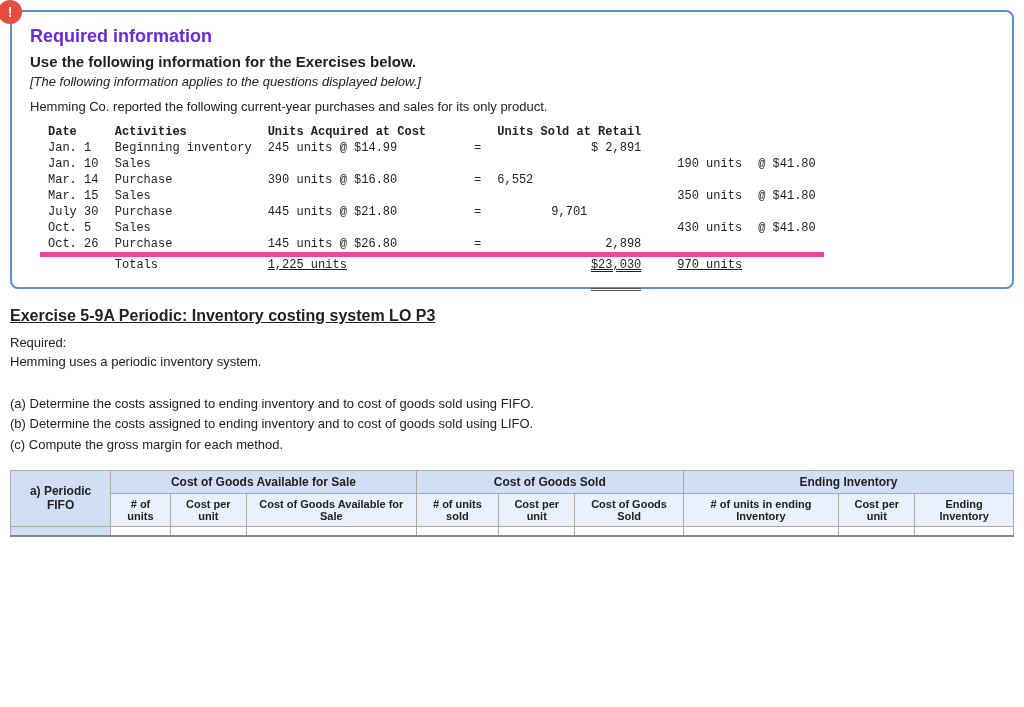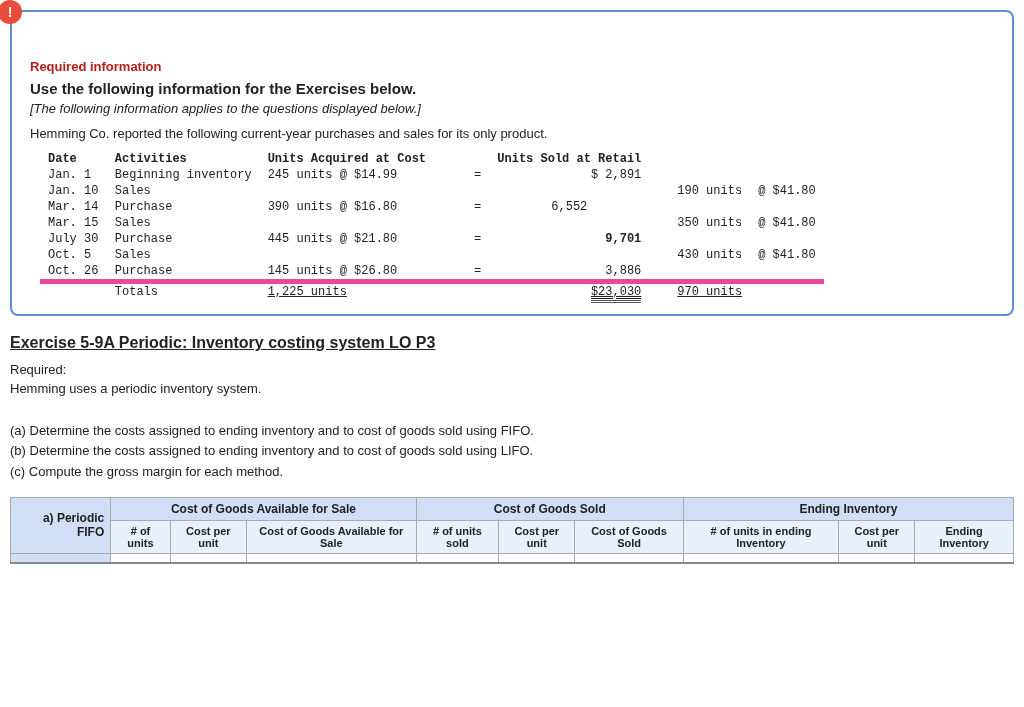--- a/index.html
+++ b/index.html
@@ -29,25 +29,24 @@
       color: white;
       border-radius: 50%;
       display: flex;
       align-items: center;
       justify-content: center;
       font-weight: bold;
       font-size: 14px;
     }
 
     .required-info-label {
-      color: #b91c1c;
+      color: #6d28d9;
       font-weight: bold;
       margin-bottom: 6px;
-      font-size: 13px;
-      margin-top: 33px;
+      font-size: 18px;
     }
 
     .main-heading {
       font-weight: bold;
       font-size: 15px;
       margin-bottom: 4px;
     }
 
     .sub-heading {
       font-style: italic;
@@ -114,21 +113,21 @@
 
     .fifo-table .section-header {
       background: #d0dff5;
       font-weight: bold;
       text-align: center;
     }
 
     .fifo-table .row-header {
       background: #d0dff5;
       font-weight: bold;
-      text-align: right;
+      text-align: center;
       vertical-align: middle;
       margin-left: 44px;
     }
 
     .fifo-table .col-header {
       background: #e8f0fb;
       font-weight: bold;
       font-size: 11px;
     }
 
@@ -185,71 +184,71 @@
           <td style="text-align: right;"></td>
           <td style="width: 20px;"></td>
           <td>190 units</td>
           <td>@ $41.80</td>
         </tr>
         <tr>
           <td>Mar. 14</td>
           <td style="font-weight: normal;">Purchase</td>
           <td>390 units @ $16.80</td>
           <td>=</td>
-          <td style="text-align: center;">6,552</td>
+          <td style="text-align: left;">6,552</td>
           <td style="width: 20px;"></td>
           <td></td>
           <td></td>
         </tr>
         <tr>
           <td>Mar. 15</td>
           <td style="font-weight: normal;">Sales</td>
           <td></td>
           <td></td>
           <td style="text-align: right;"></td>
           <td style="width: 20px;"></td>
           <td>350 units</td>
           <td>@ $41.80</td>
         </tr>
         <tr>
           <td>July 30</td>
           <td style="font-weight: normal;">Purchase</td>
           <td>445 units @ $21.80</td>
           <td>=</td>
-          <td style="text-align: right; font-weight: bold;">9,701</td>
+          <td style="text-align: center;">9,701</td>
           <td style="width: 20px;"></td>
           <td></td>
           <td></td>
         </tr>
         <tr>
           <td>Oct.  5</td>
           <td style="font-weight: normal;">Sales</td>
           <td></td>
           <td></td>
           <td style="text-align: right;"></td>
           <td style="width: 20px;"></td>
           <td>430 units</td>
           <td>@ $41.80</td>
         </tr>
         <tr>
           <td>Oct. 26</td>
           <td style="font-weight: normal;">Purchase</td>
           <td>145 units @ $26.80</td>
           <td>=</td>
-          <td style="text-align: right;">3,886</td>
+          <td style="text-align: right;">2,898</td>
           <td style="width: 20px;"></td>
           <td></td>
           <td></td>
         </tr>
         <tr class="totals-row">
           <td></td>
           <td style="font-weight: normal;">Totals</td>
           <td><span style="text-decoration: underline;">1,225 units</span></td>
           <td></td>
-          <td style="text-align: right;"><span style="text-decoration: underline double; border-bottom: 3px double rgb(85, 85, 85); padding-bottom: 1px;">$23,030</span></td>
+          <td style="text-align: right;"><span style="text-decoration: underline double; border-bottom: 3px double rgb(85, 85, 85); padding-bottom: 16px;">$23,030</span></td>
           <td style="width: 20px;"></td>
           <td><span style="text-decoration: underline;">970 units</span></td>
           <td></td>
         </tr>
       </tbody>
   </table>
 </div>
 
 <div class="exercise-title">Exercise 5-9A Periodic: Inventory costing system LO P3</div>
 

